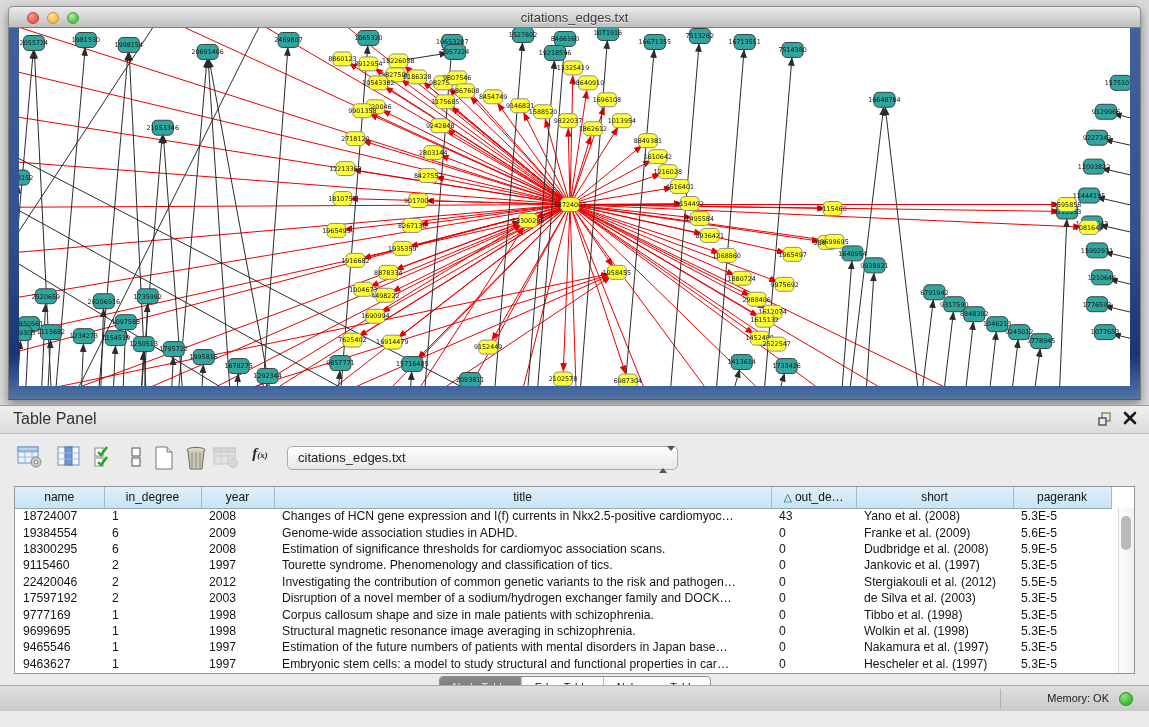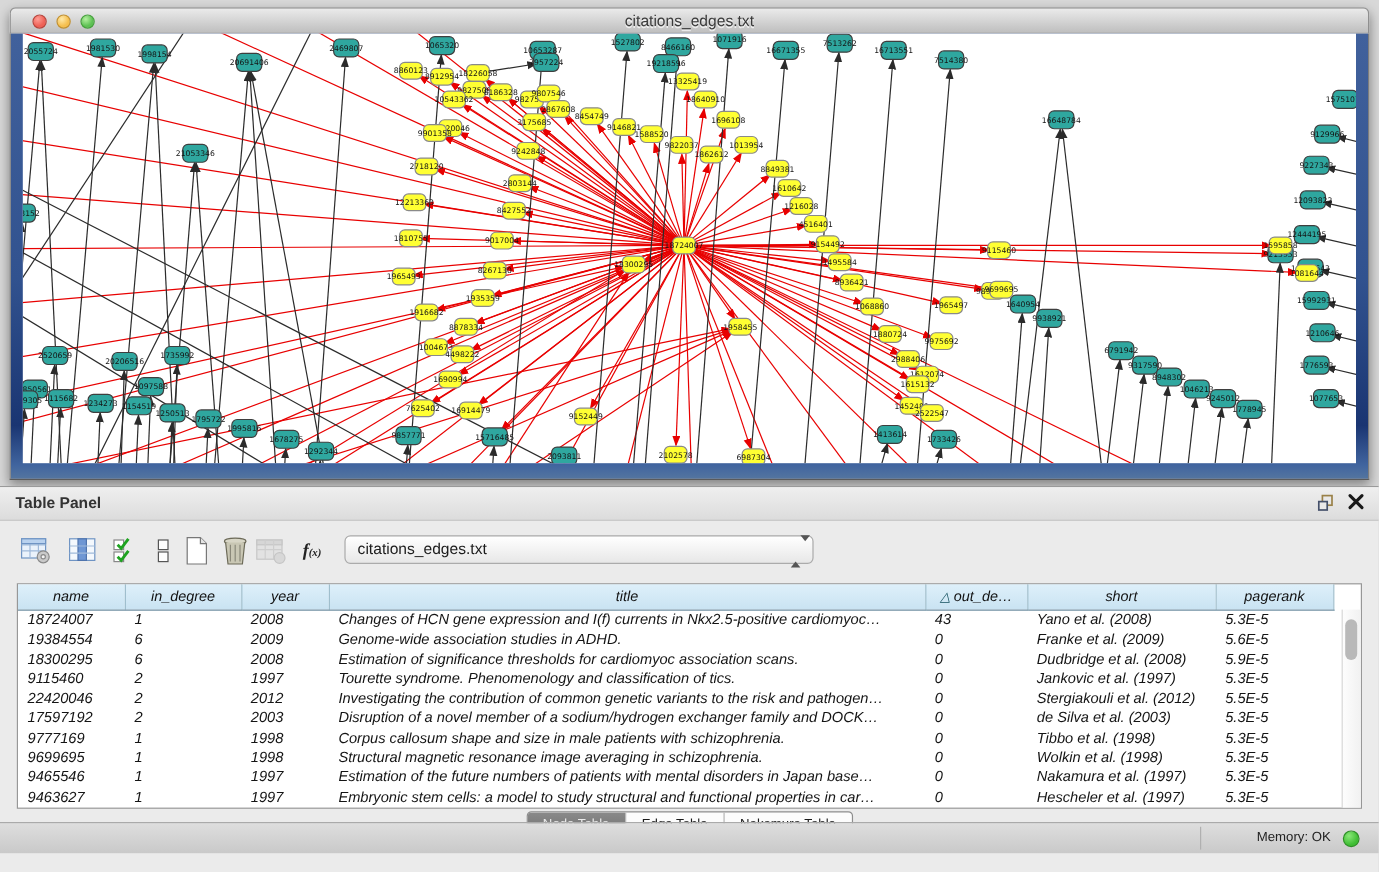--- a/index.html
+++ b/index.html
@@ -24,40 +24,40 @@
     background:linear-gradient(180deg,#41619c 0%,#31528f 55%,#1a3572 88%,#41659f 97%,#54759f 100%);
     border-left:1px solid #7d7d7d;border-right:1px solid #7d7d7d;border-bottom:1px solid #5a5a5a;}
   .canvas{position:absolute;left:10px;right:10px;top:0;bottom:13px;background:#ffffff;overflow:hidden;}
   .canvas svg{display:block;width:100%;height:100%;}
   .graph-label{font-family:"DejaVu Sans",sans-serif;}
 
   
   #table-panel{position:absolute;left:0;top:405px;width:1149px;height:322px;background:#ebebeb;
     border-top:1px solid #9a9a9a;box-sizing:border-box;}
   .panel-header{height:27px;background:linear-gradient(#efefef,#dcdcdc);border-bottom:1px solid #c2c2c2;position:relative;}
-  .panel-header .ph-title{position:absolute;left:13px;top:0;line-height:26px;font-size:13px;color:#333;font-weight:bold;}
+  .panel-header .ph-title{position:absolute;left:13px;top:0;line-height:26px;font-size:16px;color:#333;}
   .ph-icons{position:absolute;right:10px;top:5px;display:flex;gap:10px;align-items:center;}
   .ph-icons .ic{width:16px;height:16px;display:inline-block;cursor:pointer;}
 
   .toolbar{position:absolute;left:0;top:36px;height:36px;width:100%;}
-  .tb-icon{position:absolute;top:3px;width:28px;height:28px;display:flex;align-items:center;justify-content:center;}
+  .tb-icon{position:absolute;top:3px;width:28px;height:28px;display:flex;justify-content:center;}
   .fx{font-family:"Liberation Serif",serif;font-style:italic;font-weight:bold;font-size:15px;color:#222;}
   .fx small{font-size:9px;font-weight:bold;}
   .dropdown{position:absolute;left:287px;top:4px;width:391px;height:24px;box-sizing:border-box;
     background:linear-gradient(#ffffff,#e7e7e7);border:1px solid #ababab;border-radius:5px;
     box-shadow:0 1px 1px rgba(255,255,255,.8) inset;}
   .dropdown .dd-text{position:absolute;left:10px;top:0;line-height:22px;font-size:13px;color:#1c1c1c;}
   .dd-arrows{position:absolute;right:9px;top:4px;width:9px;height:14px;}
   .dd-arrows .up{width:0;height:0;border-left:4px solid transparent;border-right:4px solid transparent;
     border-bottom:5px solid #555;margin-bottom:3px;}
   .dd-arrows .dn{width:0;height:0;border-left:4px solid transparent;border-right:4px solid transparent;
     border-top:5px solid #555;}
 
   .table-wrap{position:absolute;left:14px;top:80px;width:1121px;height:188px;background:#fff;
-    border:1px solid #979797;box-sizing:border-box;font-style:italic;}
+    border:1px solid #979797;box-sizing:border-box;}
   table.grid{border-collapse:collapse;table-layout:fixed;width:1096px;}
   table.grid th{height:21px;background:linear-gradient(#def0fa,#c9e3f2);border-right:1px solid #9fbecd;
     border-bottom:1px solid #8fa9b6;font-size:12px;font-weight:normal;color:#111;text-align:center;
     overflow:hidden;white-space:nowrap;padding:0 2px;box-sizing:border-box;}
   table.grid th .sort-tri{color:#14505e;font-size:11px;margin-right:3px;}
   table.grid td{height:16.4px;font-size:12.2px;color:#141414;white-space:nowrap;overflow:hidden;
     padding:0 4px 0 8px;box-sizing:border-box;}
   .vscroll{position:absolute;right:0;top:21px;bottom:0;width:15px;background:linear-gradient(90deg,#fdfdfd,#f1f1f1);
     border-left:1px solid #d7d7d7;}
   .vscroll .thumb{position:absolute;left:2px;top:8px;width:10px;height:34px;border-radius:6px;background:#b9b9b9;}

